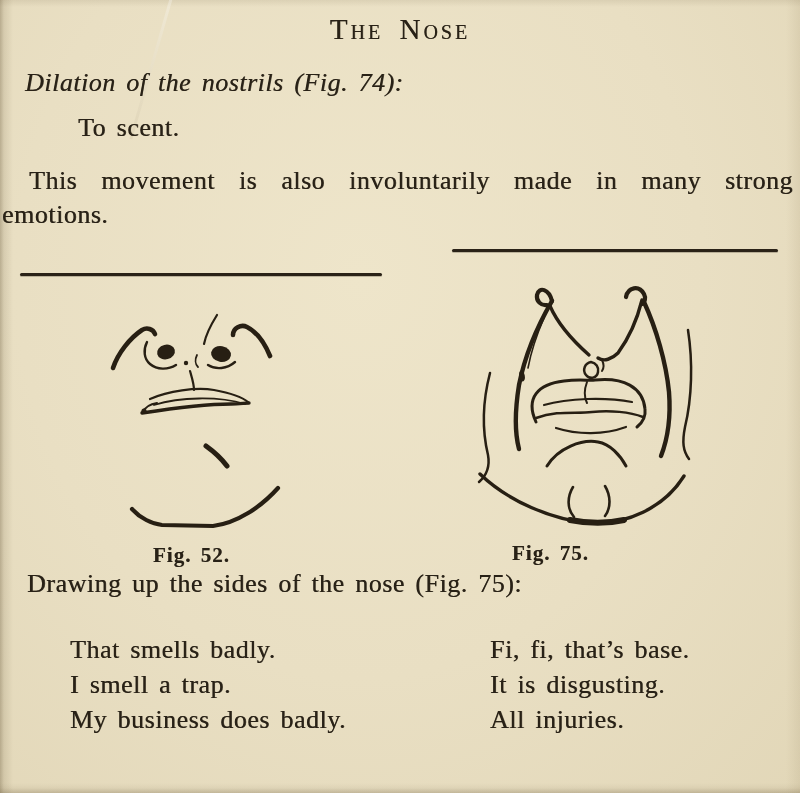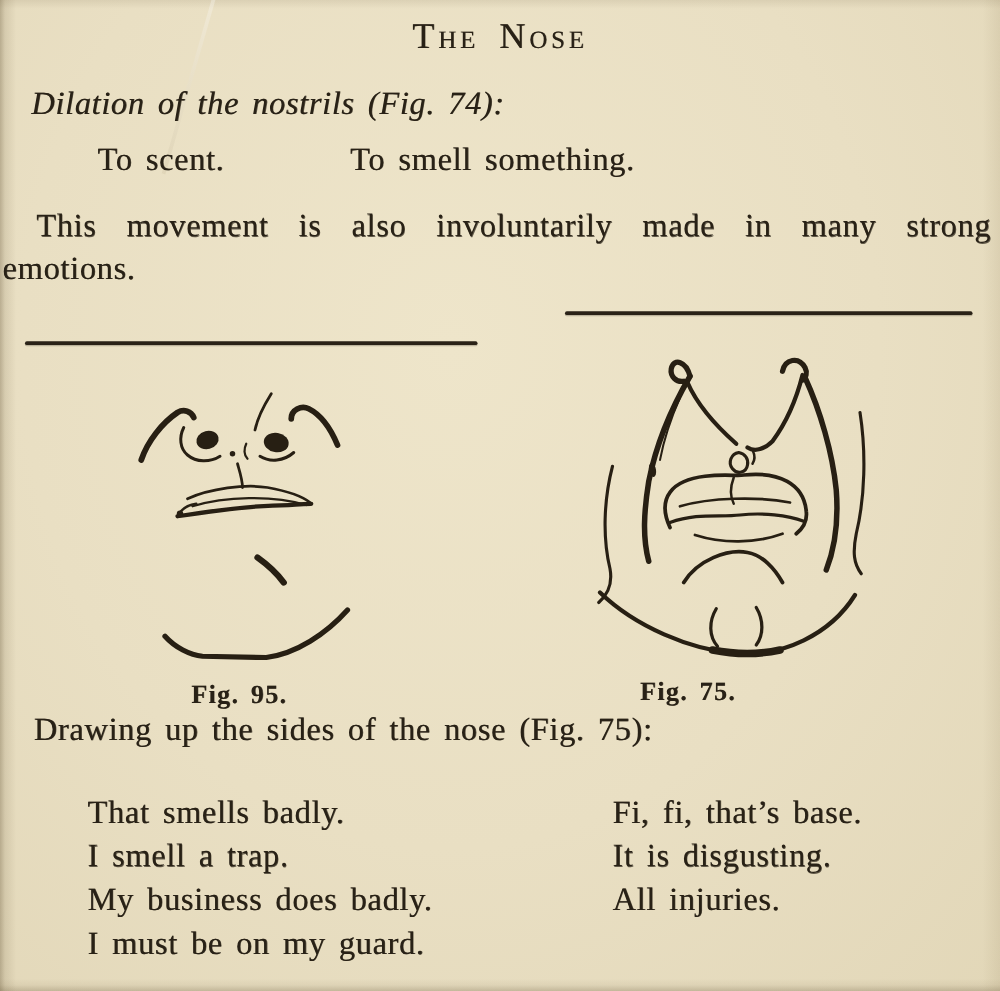--- a/index.html
+++ b/index.html
@@ -48,21 +48,20 @@
 
 <div class="page">
 
   <div class="crease abs"></div>
 
   <div class="abs page-title">The Nose</div>
 
   <div class="abs txt" style="left:25px; top:66px;font-style:italic;">Dilation of the nostrils (Fig. 74):</div>
 
   <div class="abs txt" style="left:78px; top:111px;">To scent.</div>
-  <div class="abs txt" style="left:280px; top:111px;">To smell something.</div>
 
   <div class="abs txt" style="left:2px; top:198px;">emotions.</div>
   <div class="abs txt justify-line" style="top:164px;">This movement is also involuntarily made in many strong</div>
 
   <div class="abs rule" style="left:20px; top:273px; width:362px;"></div>
   <div class="abs rule" style="left:452px; top:249px; width:326px;"></div>
 
   <svg class="abs" style="left:100px; top:300px;" width="250" height="240" viewBox="0 0 250 240">
     <g>
       <path class="ink" stroke-width="4.6" d="M 13,68 C 18,53 30,38 42,30 C 47,27 53,29 55,34"></path>
@@ -80,21 +79,21 @@
       <path class="ink" stroke-width="2.2" d="M 50,99 C 68,91 96,87 114,90 C 130,93 142,97 148,102"></path>
       <path class="ink" stroke-width="1.8" d="M 54,105 C 80,97 118,96 145,104"></path>
       <path class="ink" stroke-width="3.4" d="M 42,113 C 68,109 105,104 131,104 C 139,104 145,103 149,103"></path>
       <path class="ink" stroke-width="2.0" d="M 42,113 C 45,107 50,104 57,103"></path>
       <circle class="fill" cx="44" cy="111" r="2.6"></circle>
     </g>
     <path class="ink" stroke-width="5" d="M 106,146 C 113,151 121,158 127,166"></path>
     <path class="ink" stroke-width="4.2" d="M 32,209 C 40,218 52,224 62,225 L 113,226 C 137,223 161,207 178,188"></path>
   </svg>
 
-  <div class="abs fig-caption" style="left:153px; top:543px;">Fig. 95.</div>
+  <div class="abs fig-caption" style="left:153px; top:543px;">Fig. 52.</div>
 
   <svg class="abs" style="left:440px; top:270px;" width="360" height="270" viewBox="0 0 360 270">
     <g>
       <path class="ink" stroke-width="2.5" d="M 50,103 C 43,130 42,160 48,185 C 50,196 47,205 39,212"></path>
       <path class="ink" stroke-width="2.5" d="M 248,60 C 253,92 252,128 245,157 C 242,172 243,181 249,189"></path>
     </g>
     <g>
       <path class="ink" stroke-width="4.4" d="M 112,31 C 98,55 85,85 79,115 C 75,140 74,160 79,179"></path>
       <ellipse class="fill" cx="82" cy="106" rx="2.8" ry="5.6" transform="rotate(-10 82 106)"></ellipse>
       <path class="ink" stroke-width="1.6" d="M 104,48 C 97,64 91,82 88,98"></path>
@@ -127,21 +126,20 @@
   </svg>
 
   <div class="abs fig-caption" style="left:512px; top:541px;">Fig. 75.</div>
 
   <div class="abs txt" style="left:27px; top:567px;">Drawing up the sides of the nose (Fig. 75):</div>
 
   <div class="abs col" style="left:70px; top:633px;">
     <div class="txt txt-row">That smells badly.</div>
     <div class="txt txt-row">I smell a trap.</div>
     <div class="txt txt-row">My business does badly.</div>
-    <div class="txt txt-row">I must be on my guard.</div>
   </div>
 
   <div class="abs col" style="left:490px; top:633px;">
     <div class="txt txt-row">Fi, fi, that’s base.</div>
     <div class="txt txt-row">It is disgusting.</div>
     <div class="txt txt-row">All injuries.</div>
   </div>
 
 </div>
 

